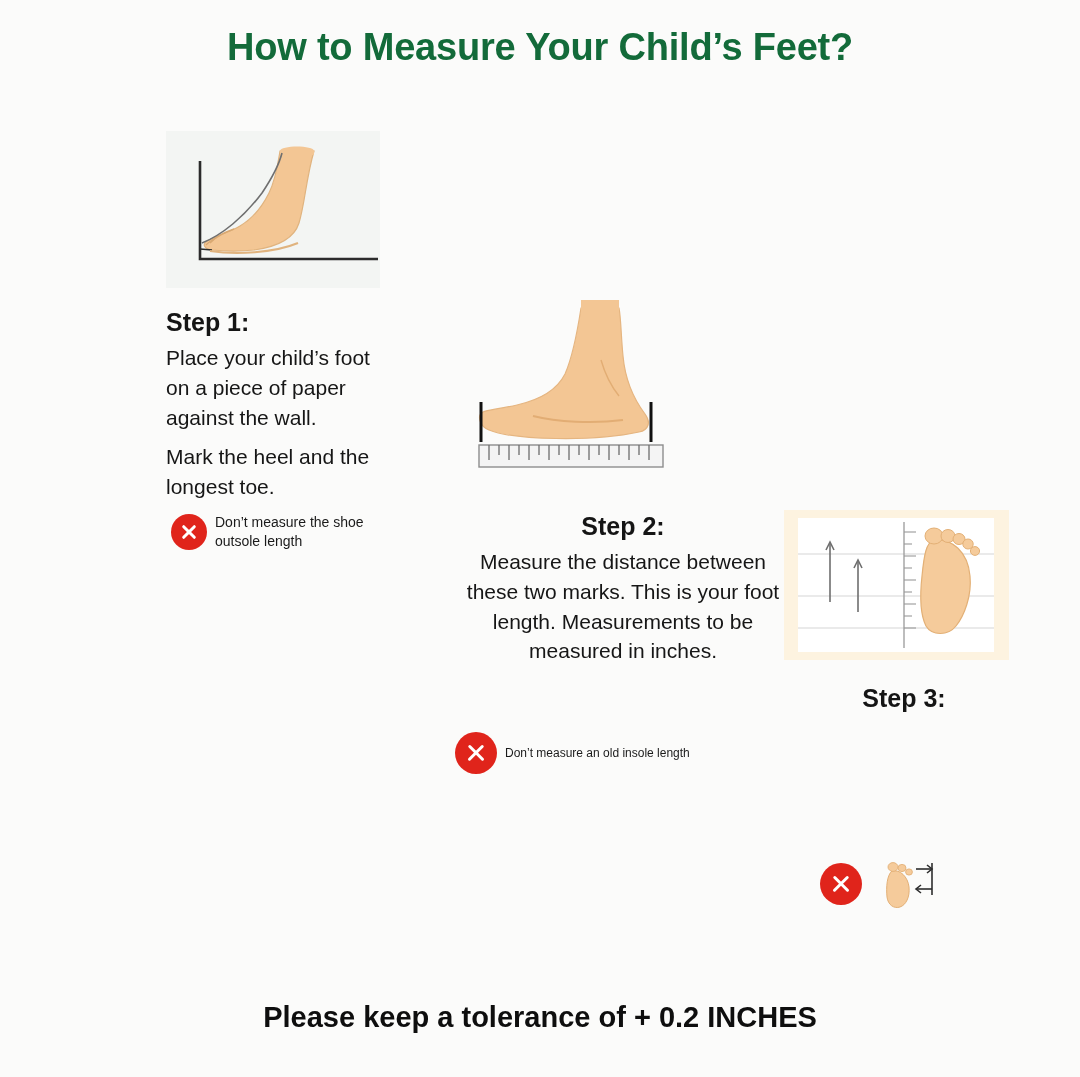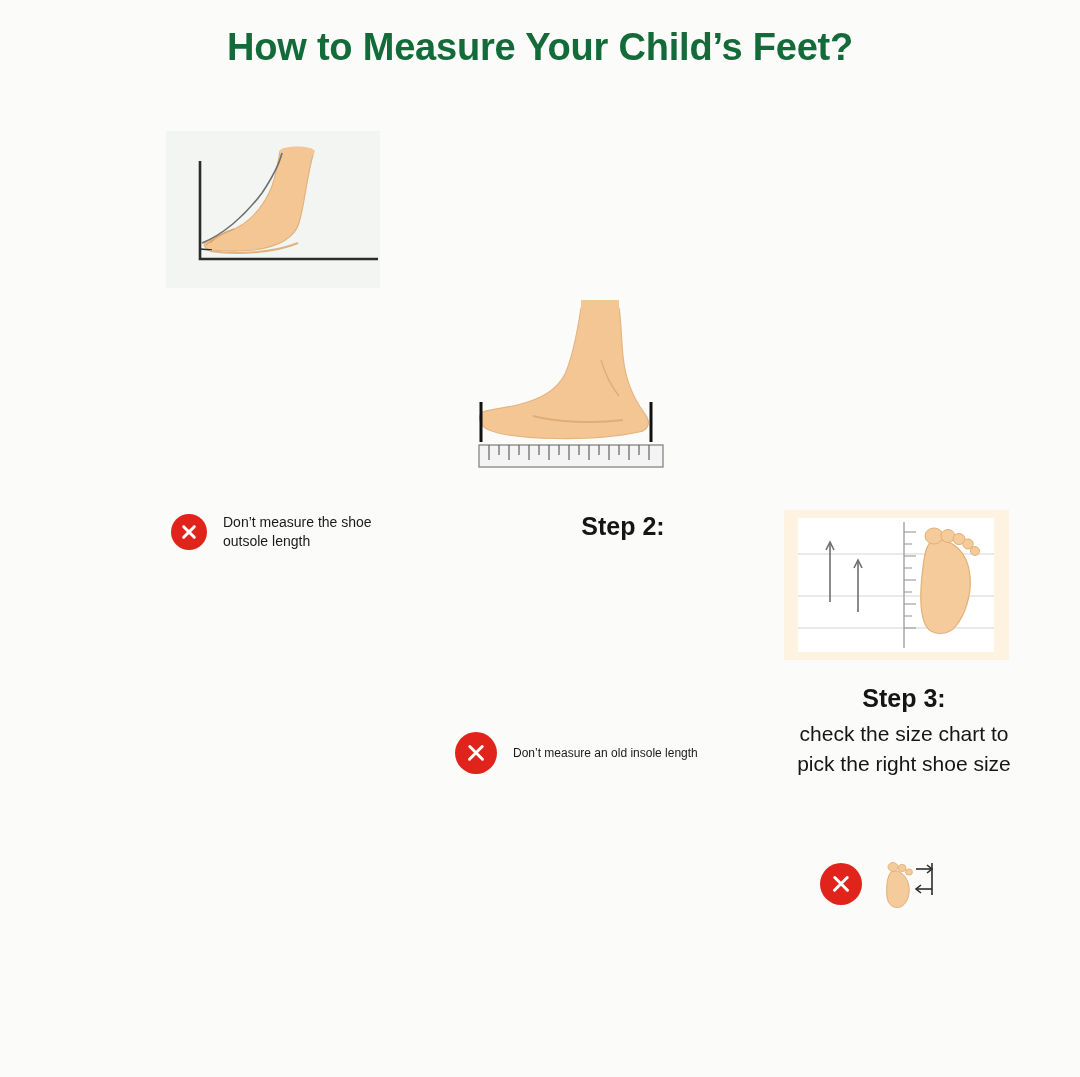--- a/index.html
+++ b/index.html
@@ -50,21 +50,21 @@
     margin: 0;
   }
   .step-body p + p {
     margin-top: 10px;
   }
 
   
   .warn {
     display: flex;
     align-items: center;
-    gap: 16px;
+    gap: 8px;
   }
   .warn-circle {
     width: 42px;
     height: 42px;
     border-radius: 50%;
     background: #e0241b;
     flex: 0 0 auto;
     position: relative;
   }
   .warn-circle::before,
@@ -201,20 +201,25 @@
 
         <path d="M34 118 L46 119" stroke="#2b2b2b" stroke-width="1.6"></path>
 
         <path d="M36 112 C56 104 78 86 96 62 C108 44 114 30 116 22" stroke="#6f6f6f" stroke-width="1.6" fill="none"></path>
 
         <path d="M44 120 C70 124 108 122 132 112" stroke="#e0b37e" stroke-width="2" fill="none"></path>
       </svg>
     </div>
 
     <div id="step1-text">
+      <div class="step-heading">Step 1:</div>
+      <div class="step-body">
+        <p>Place your child’s foot on a piece of paper against the wall.</p>
+        <p>Mark the heel and the longest toe.</p>
+      </div>
     </div>
 
     <div id="step1-warn" class="warn warn-sm">
       <div class="warn-circle"></div>
       <div class="warn-text">Don’t measure the shoe outsole length</div>
     </div>
   </div>
 
   <div id="step2">
 
@@ -252,20 +257,23 @@
           <line x1="146" y1="145" x2="146" y2="155"></line>
           <line x1="156" y1="145" x2="156" y2="160"></line>
           <line x1="166" y1="145" x2="166" y2="155"></line>
           <line x1="176" y1="145" x2="176" y2="160"></line>
         </g>
       </svg>
     </div>
 
     <div id="step2-text">
       <div class="step-heading">Step 2:</div>
+      <div class="step-body">
+        <p>Measure the distance between these two marks. This is your foot length. Measurements to be measured in inches.</p>
+      </div>
     </div>
 
     <div id="step2-warn" class="warn">
       <div class="warn-circle"></div>
       <div class="warn-text">Don’t measure an old insole length</div>
     </div>
   </div>
 
   <div id="step3">
 
@@ -306,23 +314,20 @@
         <ellipse cx="150" cy="26" rx="9" ry="8" fill="#f5cb9b" stroke="#e3b076" stroke-width="1"></ellipse>
         <ellipse cx="164" cy="26" rx="7" ry="6.5" fill="#f5cb9b" stroke="#e3b076" stroke-width="1"></ellipse>
         <ellipse cx="175" cy="29" rx="6" ry="5.5" fill="#f5cb9b" stroke="#e3b076" stroke-width="1"></ellipse>
         <ellipse cx="184" cy="34" rx="5.2" ry="5" fill="#f5cb9b" stroke="#e3b076" stroke-width="1"></ellipse>
         <ellipse cx="191" cy="41" rx="4.6" ry="4.4" fill="#f5cb9b" stroke="#e3b076" stroke-width="1"></ellipse>
       </svg>
     </div>
 
     <div id="step3-text">
       <div class="step-heading">Step 3:</div>
-      <div class="step-body">
-        <p>check the size chart to pick the right shoe size</p>
-      </div>
     </div>
 
     <div id="step3-warn">
       <div class="warn-circle"></div>
       <div>
         <svg width="64" height="54" viewBox="0 0 64 54">
 
           <path d="M16 14 C24 12 32 20 33 30 C34 40 30 48 24 50
                    C18 52 12 48 11 40 C10 30 11 18 16 14 Z" fill="#f5cb9b" stroke="#e3b076" stroke-width="1"></path>
           <ellipse cx="17" cy="10" rx="5" ry="4.4" fill="#f5cb9b" stroke="#e3b076" stroke-width="0.9"></ellipse>
@@ -334,14 +339,15 @@
             <path d="M51 8 L56 12 L51 16"></path>
             <line x1="40" y1="32" x2="56" y2="32"></line>
             <path d="M45 28 L40 32 L45 36"></path>
             <line x1="56" y1="6" x2="56" y2="38"></line>
           </g>
         </svg>
       </div>
     </div>
   </div>
 
+  <div class="footer">Please keep a tolerance of + 0.2 INCHES</div>
 
 </div>
 
 </body></html>

